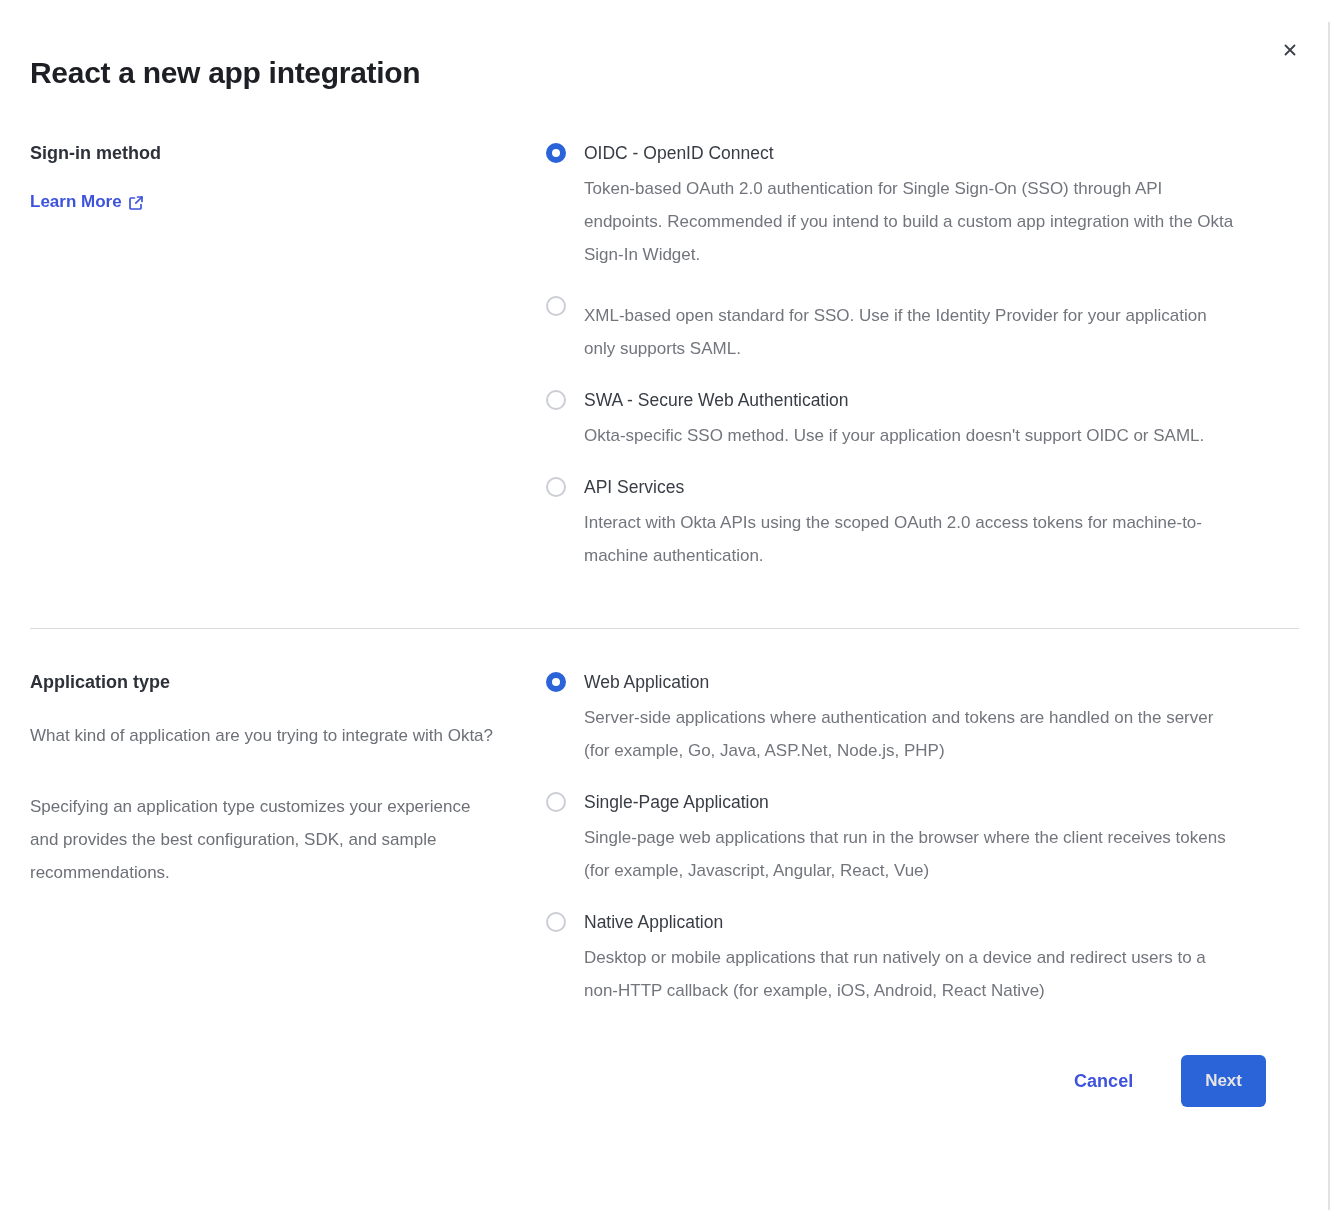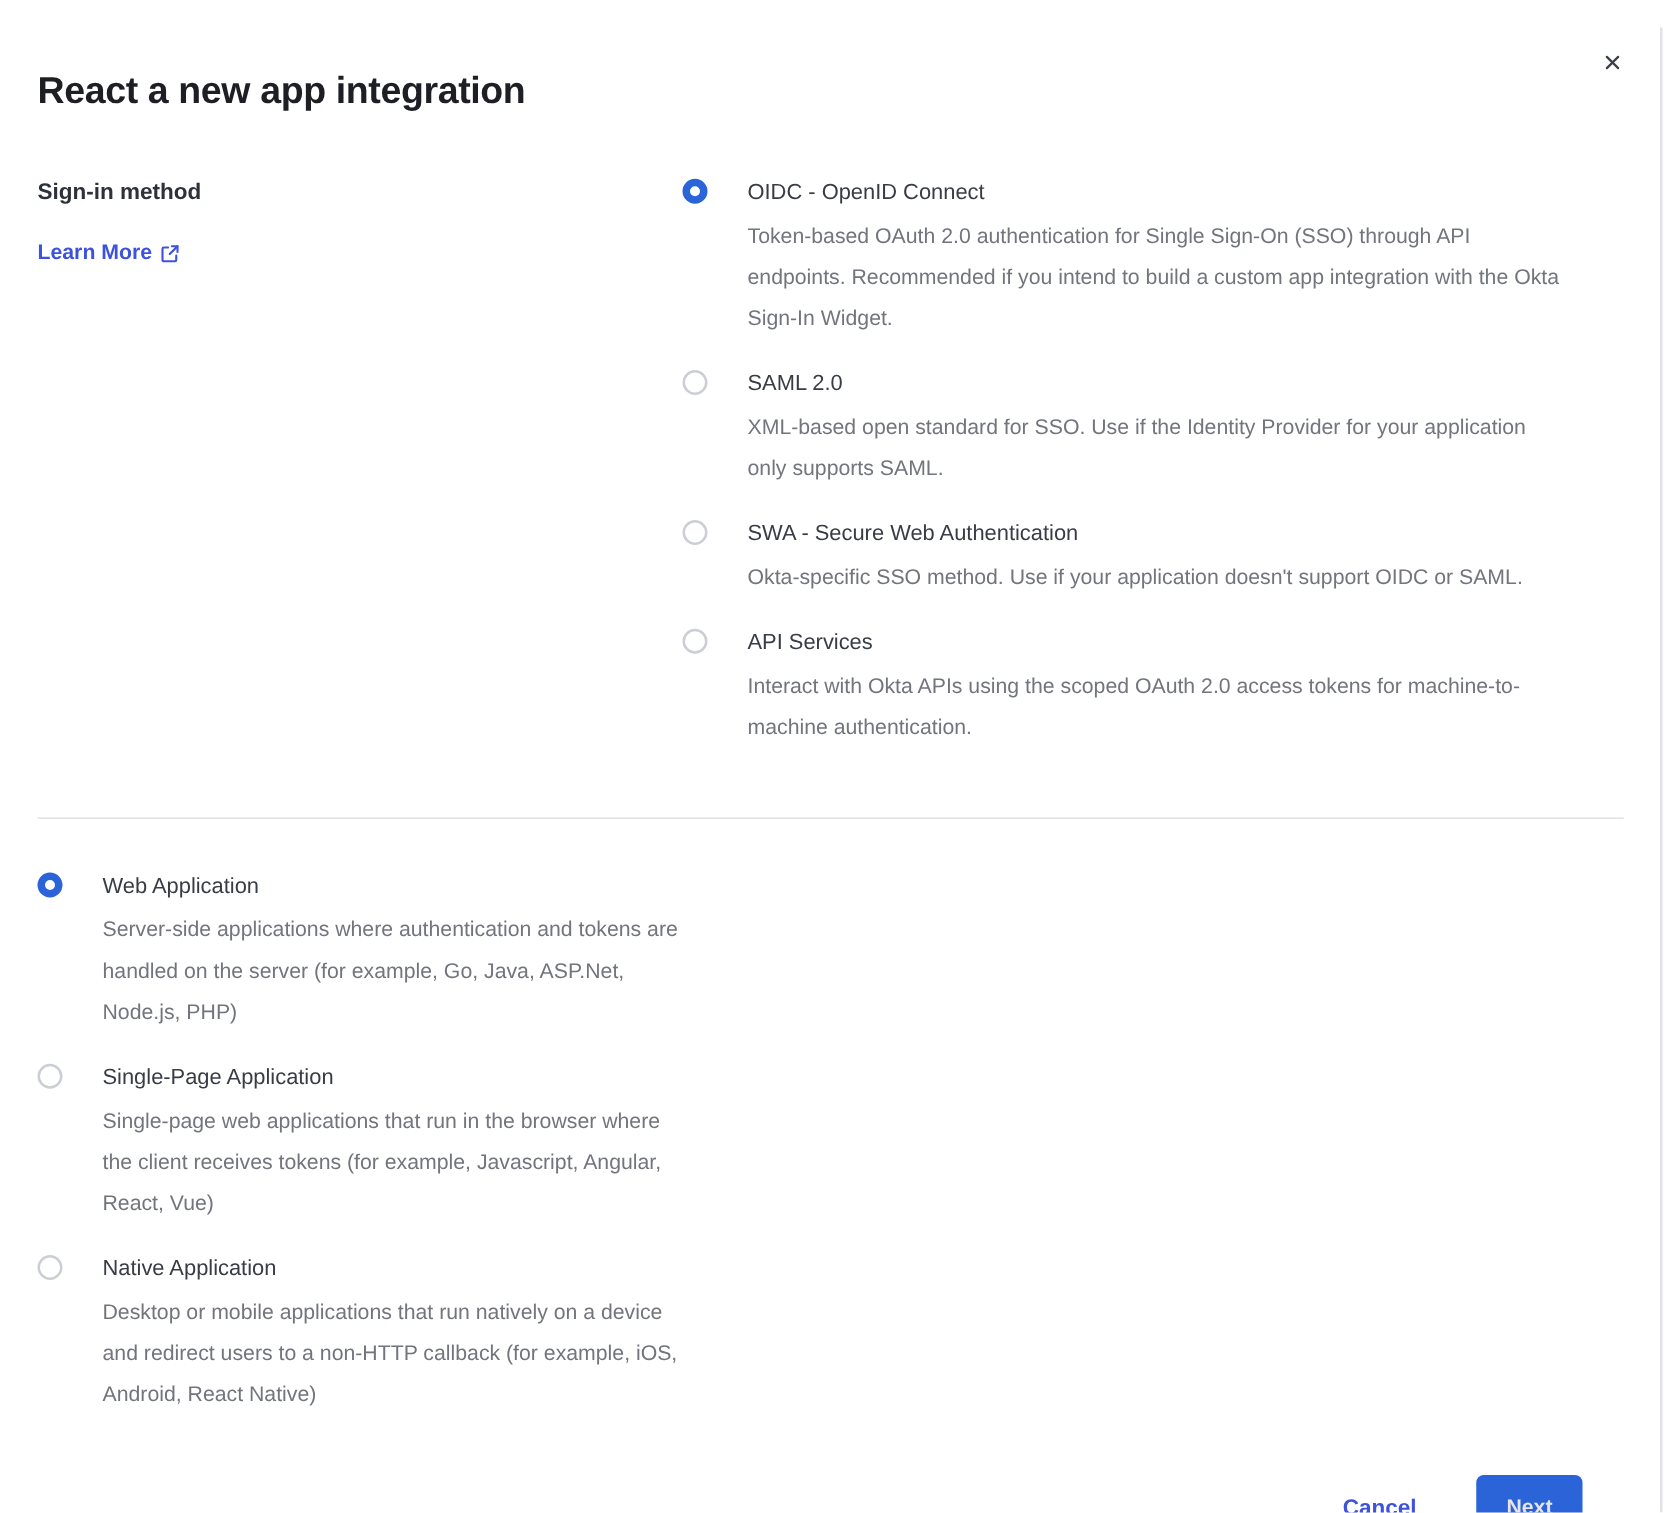--- a/index.html
+++ b/index.html
@@ -21,21 +21,21 @@
 
   .section-label { font-size:18px; line-height:26px; font-weight:700; color:#2d313a; }
 
   .learn-more { display:inline-flex; align-items:center; gap:6px; margin-top:26px;
     font-size:17px; font-weight:700; color:#3e53dc; text-decoration:none; cursor:pointer; }
   .learn-more svg { margin-top:1px; }
 
   .left-para { margin-top:24px; font-size:17px; line-height:33px; color:#6d7077; max-width:470px; }
   .left-para + .left-para { margin-top:38px; }
 
-  .option { display:flex; gap:32px; margin-bottom:22px; }
+  .option { display:flex; gap:18px; margin-bottom:22px; }
   .option:last-child { margin-bottom:0; }
   .radio { width:20px; height:20px; border-radius:50%; border:2px solid #cbced4;
     background:#fff; flex:none; margin-top:3px; cursor:pointer; }
   .radio.selected { border:6px solid #2b63d9; }
   .option-label { font-size:17.5px; line-height:26px; font-weight:500; color:#383c44; cursor:pointer; }
   .option-desc { margin-top:6px; font-size:17px; line-height:33px; color:#72757c; max-width:650px; }
 
   .divider { border:none; border-top:1px solid #dadbde; margin:56px 3px 0 0; }
 
   .footer { display:flex; justify-content:flex-end; align-items:center; gap:48px;
@@ -83,21 +83,20 @@
           <span class="radio selected"></span>
           <div class="option-text">
             <div class="option-label">OIDC - OpenID Connect</div>
             <div class="option-desc">Token-based OAuth 2.0 authentication for Single Sign-On (SSO) through API endpoints. Recommended if you intend to build a custom app integration with the Okta Sign-In Widget.</div>
           </div>
         </div>
 
         <div class="option">
           <span class="radio"></span>
           <div class="option-text">
-            <div class="option-label">SAML 2.0</div>
             <div class="option-desc">XML-based open standard for SSO. Use if the Identity Provider for your application only supports SAML.</div>
           </div>
         </div>
 
         <div class="option">
           <span class="radio"></span>
           <div class="option-text">
             <div class="option-label">SWA - Secure Web Authentication</div>
             <div class="option-desc">Okta-specific SSO method. Use if your application doesn't support OIDC or SAML.</div>
           </div>
@@ -109,20 +108,29 @@
             <div class="option-label">API Services</div>
             <div class="option-desc">Interact with Okta APIs using the scoped OAuth 2.0 access tokens for machine-to-machine authentication.</div>
           </div>
         </div>
       </div>
   </div>
 
   <hr class="divider">
 
   <div class="section second">
+    <div>
+      <div class="section-label">Application type</div>
+      <div>
+
+          <p class="left-para">What kind of application are you trying to integrate with Okta?</p>
+
+          <p class="left-para">Specifying an application type customizes your experience and provides the best configuration, SDK, and sample recommendations.</p>
+        </div>
+    </div>
 
     <div class="options">
 
         <div class="option">
           <span class="radio selected"></span>
           <div class="option-text">
             <div class="option-label">Web Application</div>
             <div class="option-desc">Server-side applications where authentication and tokens are handled on the server (for example, Go, Java, ASP.Net, Node.js, PHP)</div>
           </div>
         </div>

